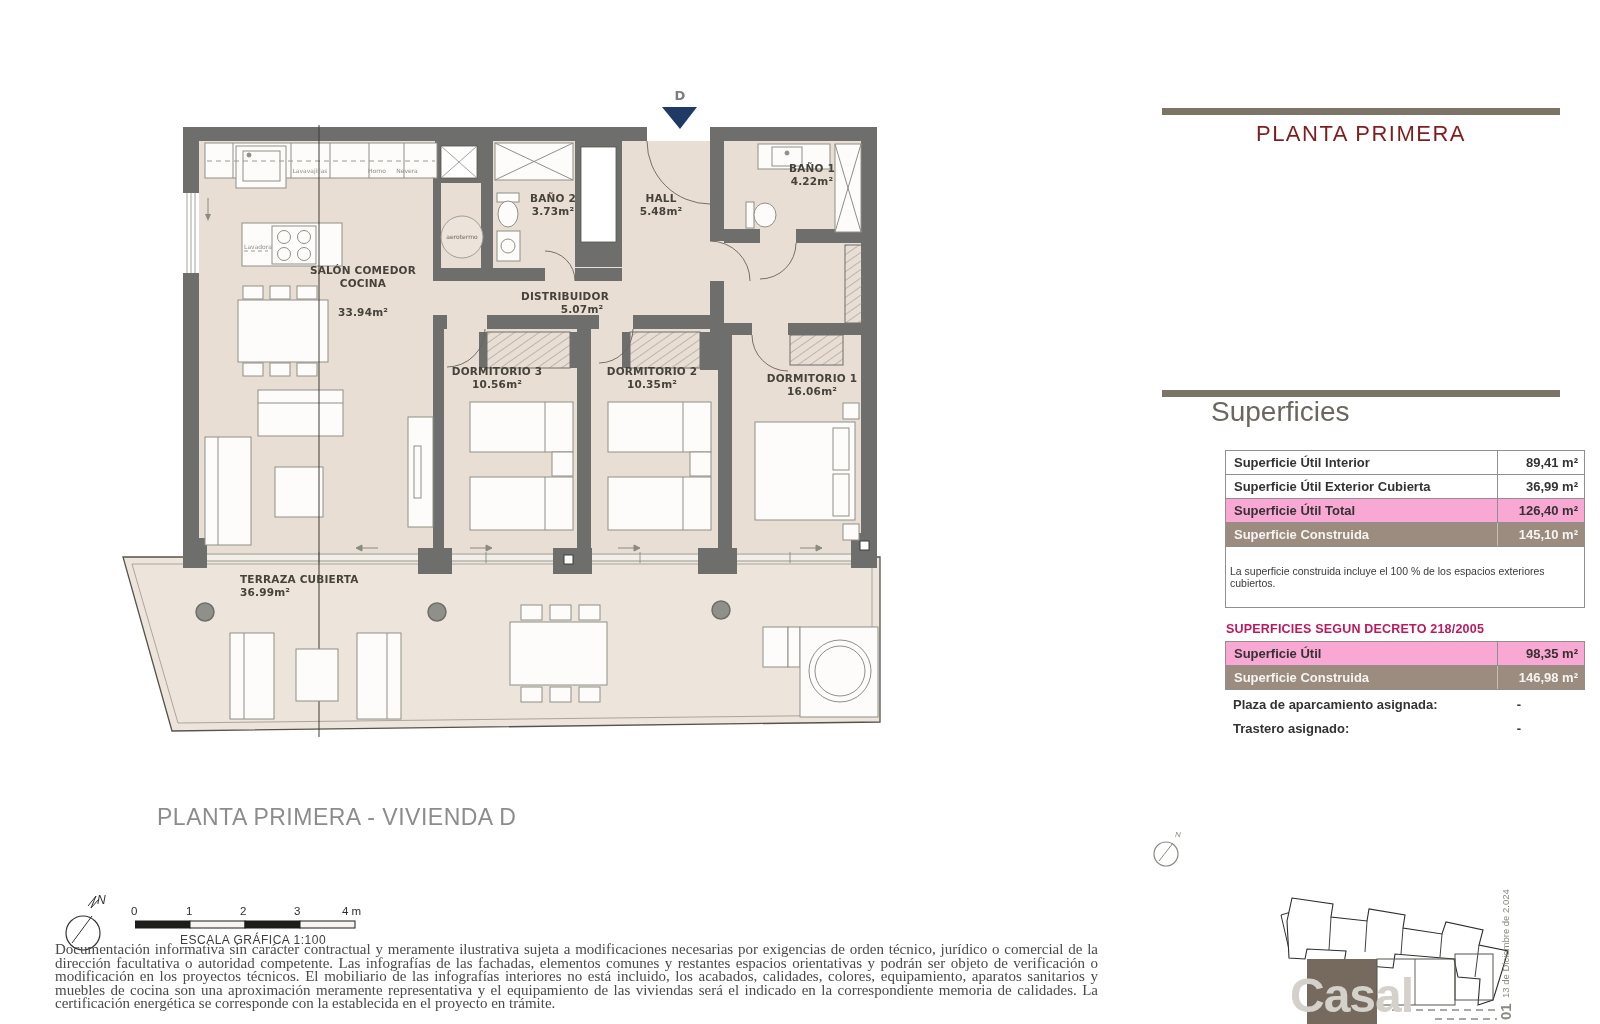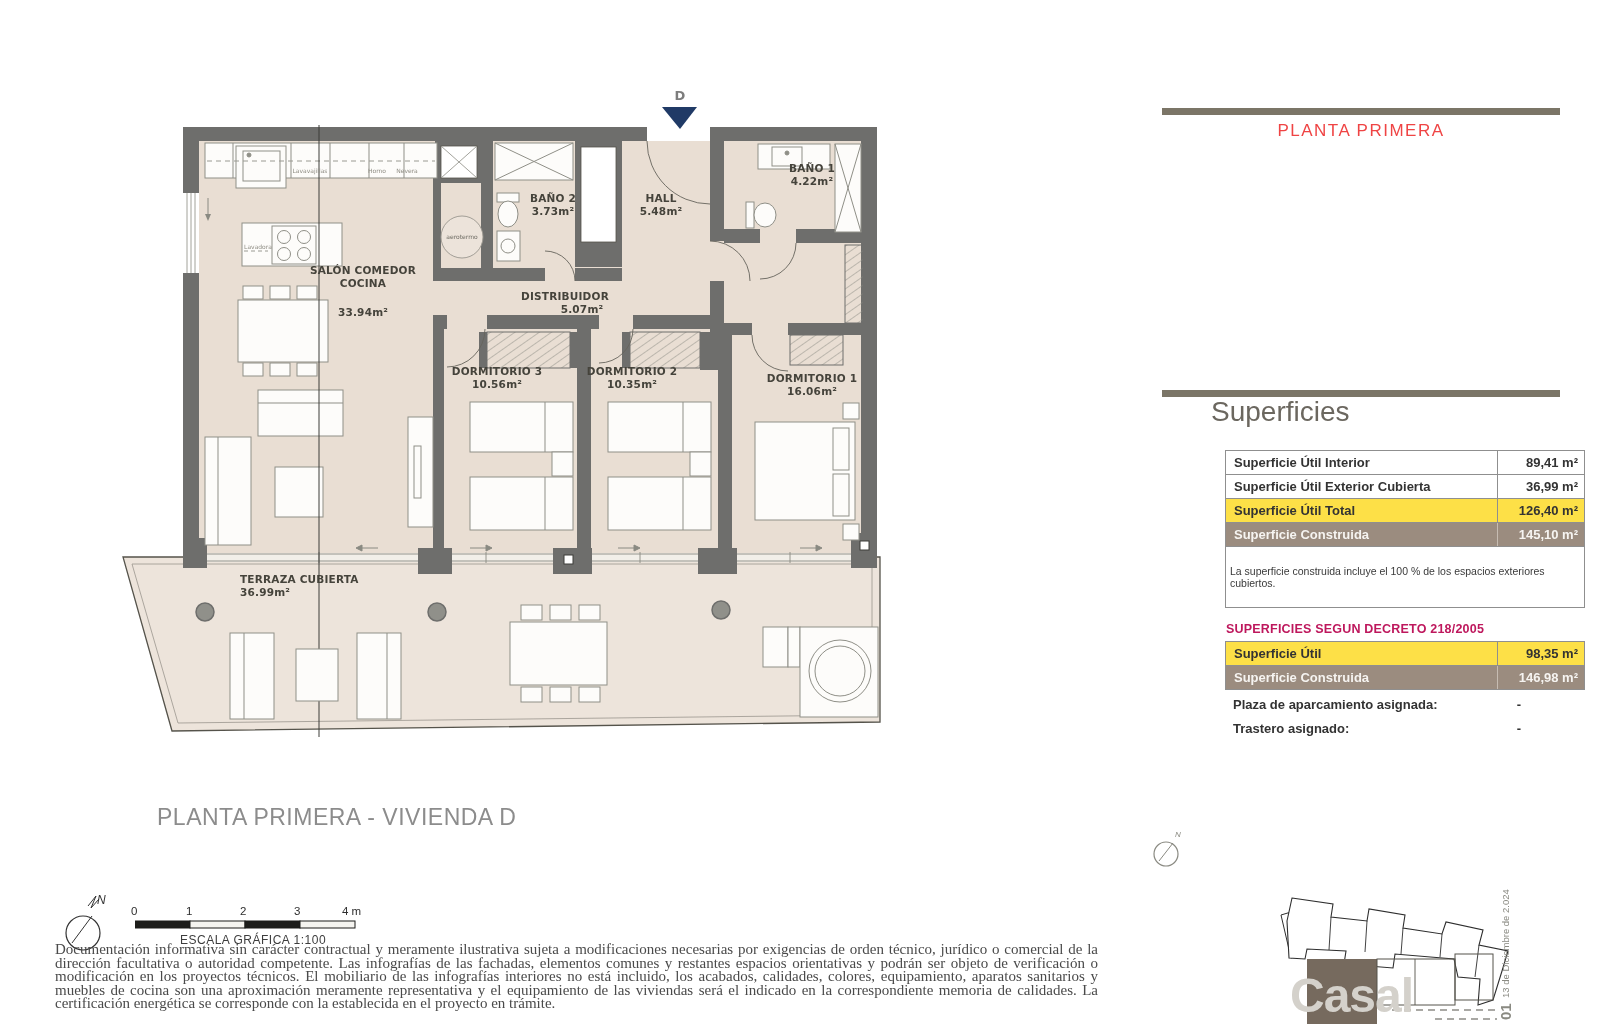--- a/index.html
+++ b/index.html
@@ -14,29 +14,29 @@
     line-height:13px;color:#45433b;letter-spacing:.2px;white-space:nowrap;}
   .room-label.leftalign{transform:none;text-align:left;}
   .tiny-label{position:absolute;transform:translateX(-50%);font-family:"DejaVu Sans",sans-serif;
     font-size:6px;color:#8f8d84;white-space:nowrap;}
   .d-label{position:absolute;transform:translateX(-50%);font-family:"DejaVu Sans",sans-serif;
     font-weight:bold;font-size:13px;color:#7d7d7d;}
 
   
   .bar{position:absolute;left:1162px;width:398px;height:7px;background:#7b7567;}
   .floor-title{position:absolute;left:1162px;top:121px;width:398px;text-align:center;
-    font-size:17px;letter-spacing:1.5px;color:#ef4444;}
+    font-size:22px;letter-spacing:1.5px;color:#7f1d1d;}
   .superficies-title{position:absolute;left:1211px;top:396px;font-size:28px;color:#6b675f;}
   .tblwrap{position:absolute;left:1225px;width:360px;border-top:1px solid #8f8f8f;}
   .trow{display:flex;height:23px;border:1px solid #8f8f8f;border-top:none;
     font-size:13px;font-weight:700;color:#333;}
   .trow .lbl{flex:1;display:flex;align-items:center;padding-left:8px;}
   .trow .val{width:80px;border-left:1px solid #8f8f8f;display:flex;align-items:center;
     justify-content:flex-end;padding-right:6px;}
-  .trow.gray{background:#fde047;}
+  .trow.gray{background:#f9a8d4;}
   .trow.brown{background:#9b8c7f;color:#f6f4f1;}
   .tnote{border:1px solid #8f8f8f;border-top:none;font-size:10.5px;font-weight:400;
     line-height:12px;color:#3a3a3a;padding:18px 4px;}
   .decreto{position:absolute;left:1226px;top:622px;font-size:12.5px;font-weight:700;
     color:#be185d;letter-spacing:.2px;}
   .assign{position:absolute;left:1233px;width:288px;display:flex;justify-content:space-between;
     font-size:13px;font-weight:700;color:#333;}
 
   
   .plan-title{position:absolute;left:157px;top:804px;font-size:23px;letter-spacing:.5px;color:#8c8c8c;}
@@ -292,21 +292,21 @@
     <div>4.22m²</div>
   </div>
   <div class="room-label" style="left:565px;top:290px">
     <div>DISTRIBUIDOR</div>
     <div style="padding-left:34px">5.07m²</div>
   </div>
   <div class="room-label" style="left:497px;top:365px">
     <div>DORMITORIO 3</div>
     <div>10.56m²</div>
   </div>
-  <div class="room-label" style="left:632px;top:365px">
+  <div class="room-label" style="left:652px;top:365px">
     <div>DORMITORIO 2</div>
     <div>10.35m²</div>
   </div>
   <div class="room-label" style="left:812px;top:372px">
     <div>DORMITORIO 1</div>
     <div>16.06m²</div>
   </div>
   <div class="room-label leftalign" style="left:240px;top:573px">
     <div>TERRAZA CUBIERTA</div>
     <div>36.99m²</div>

